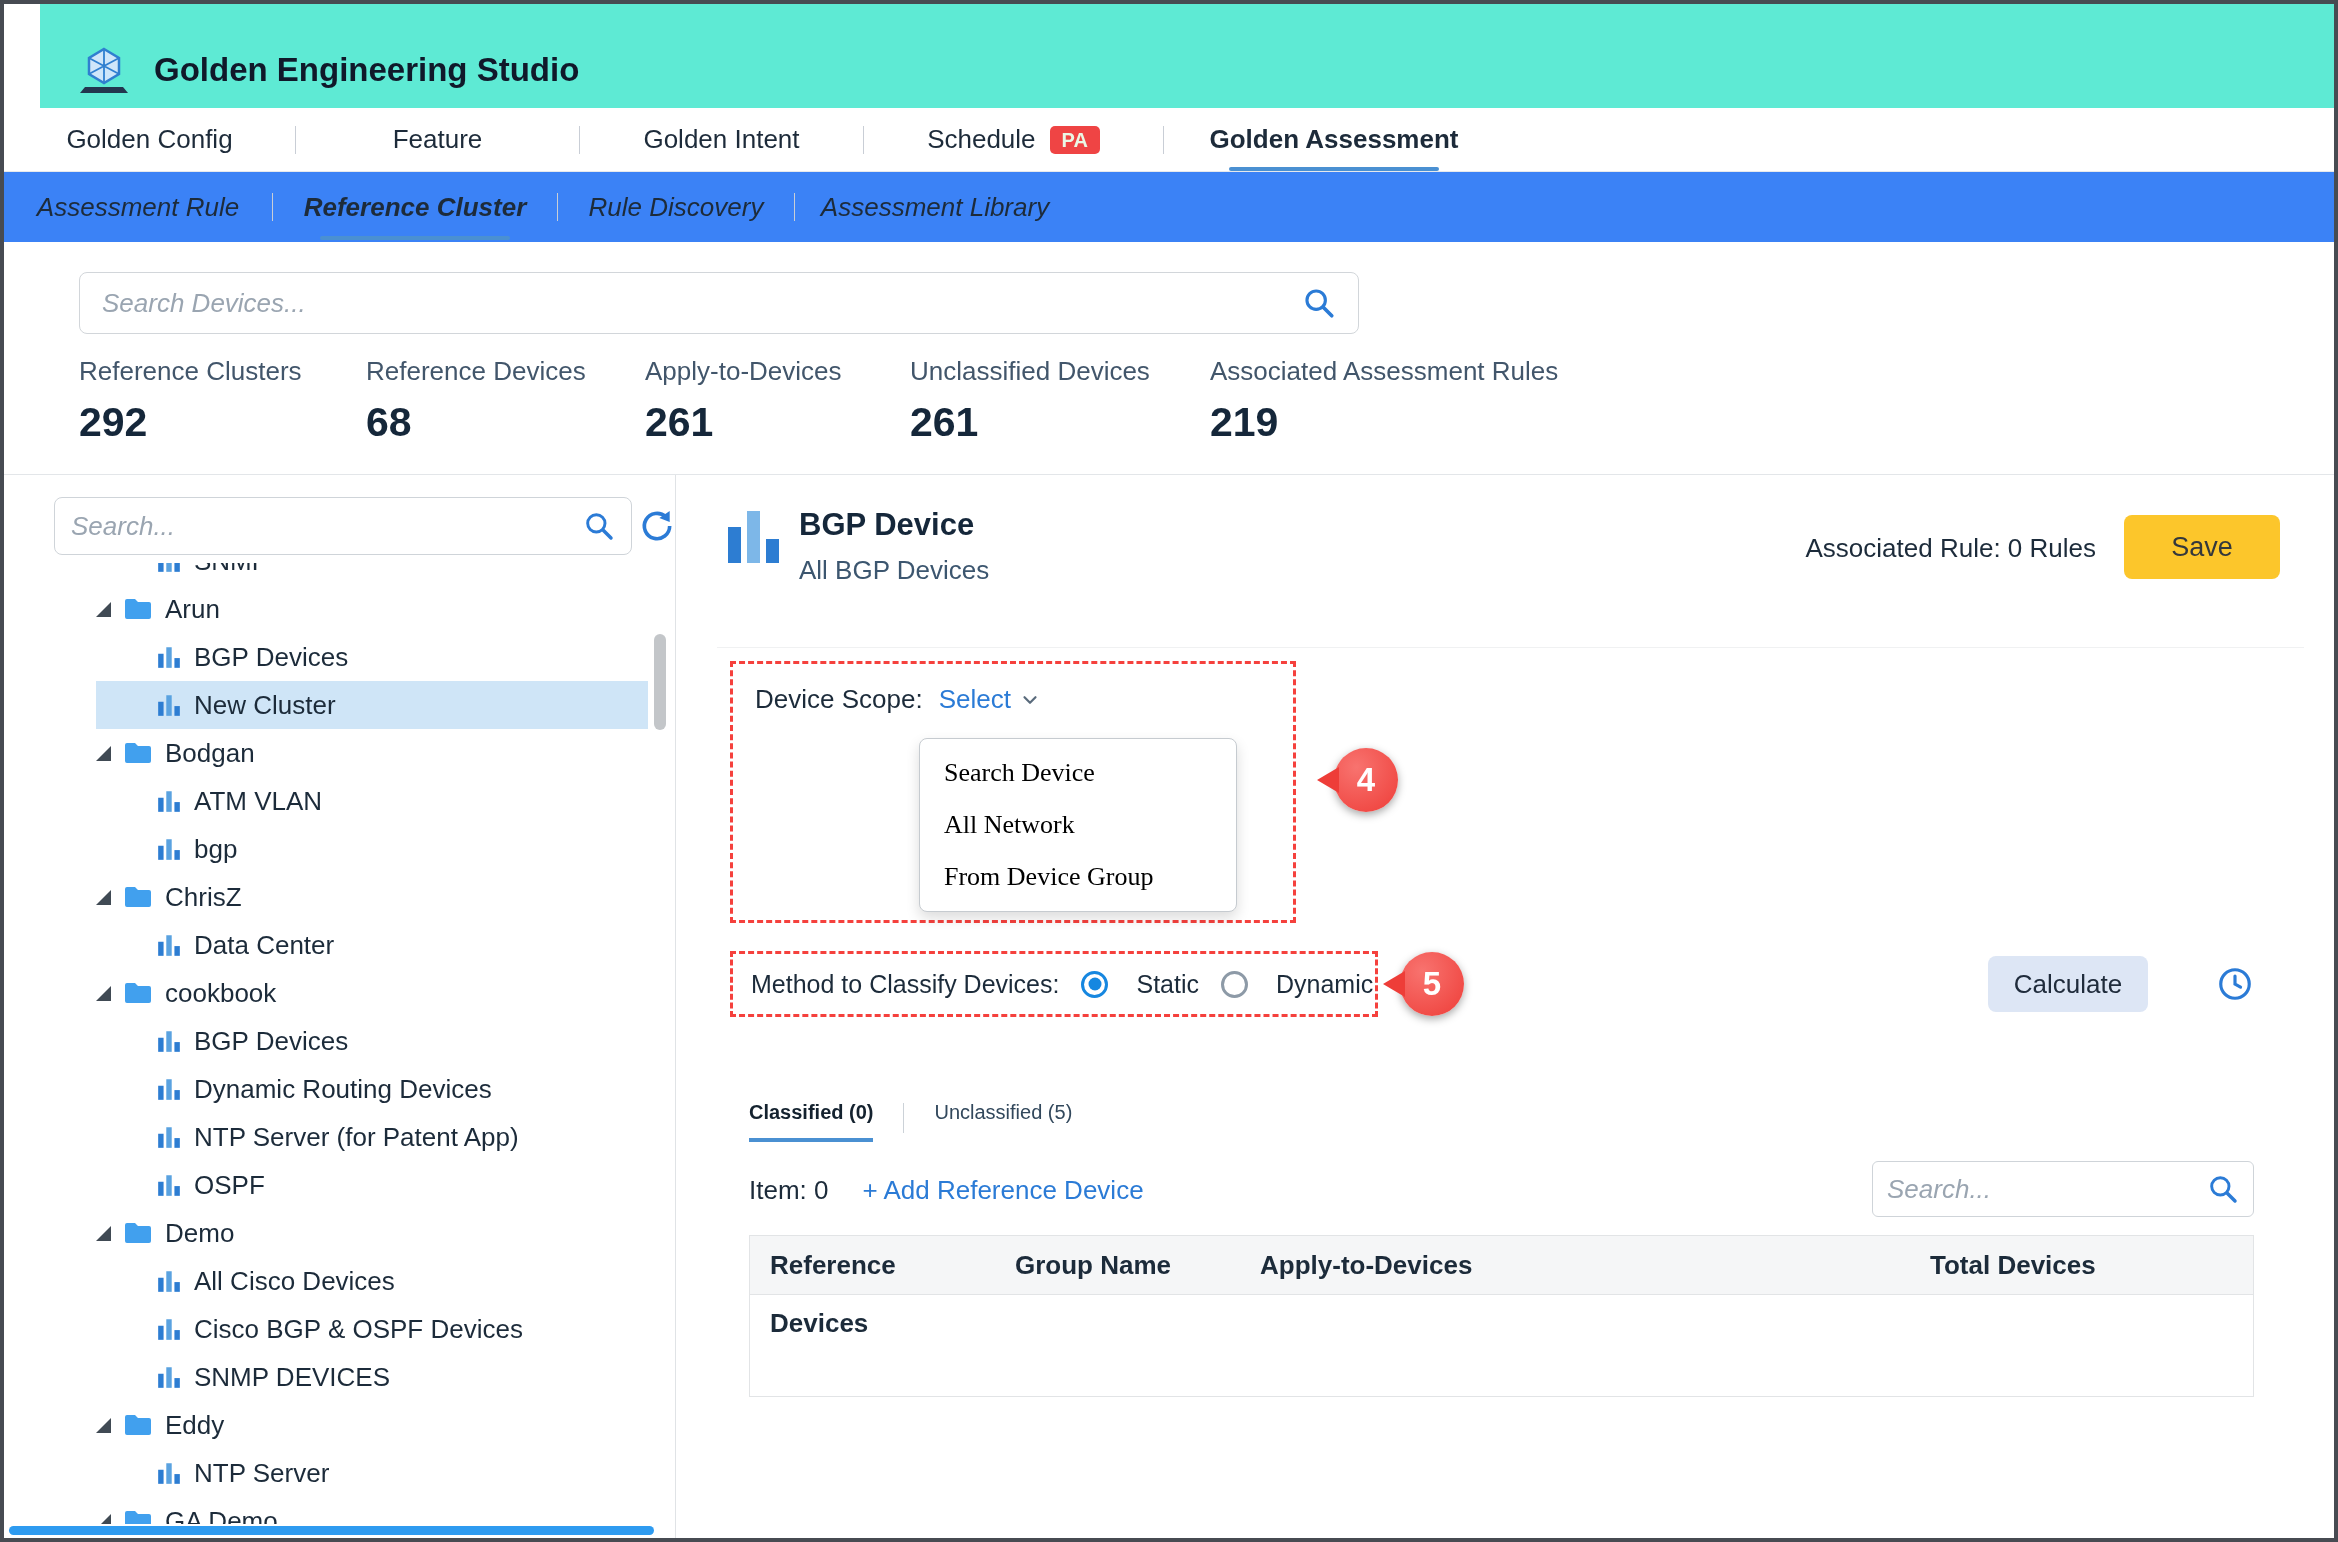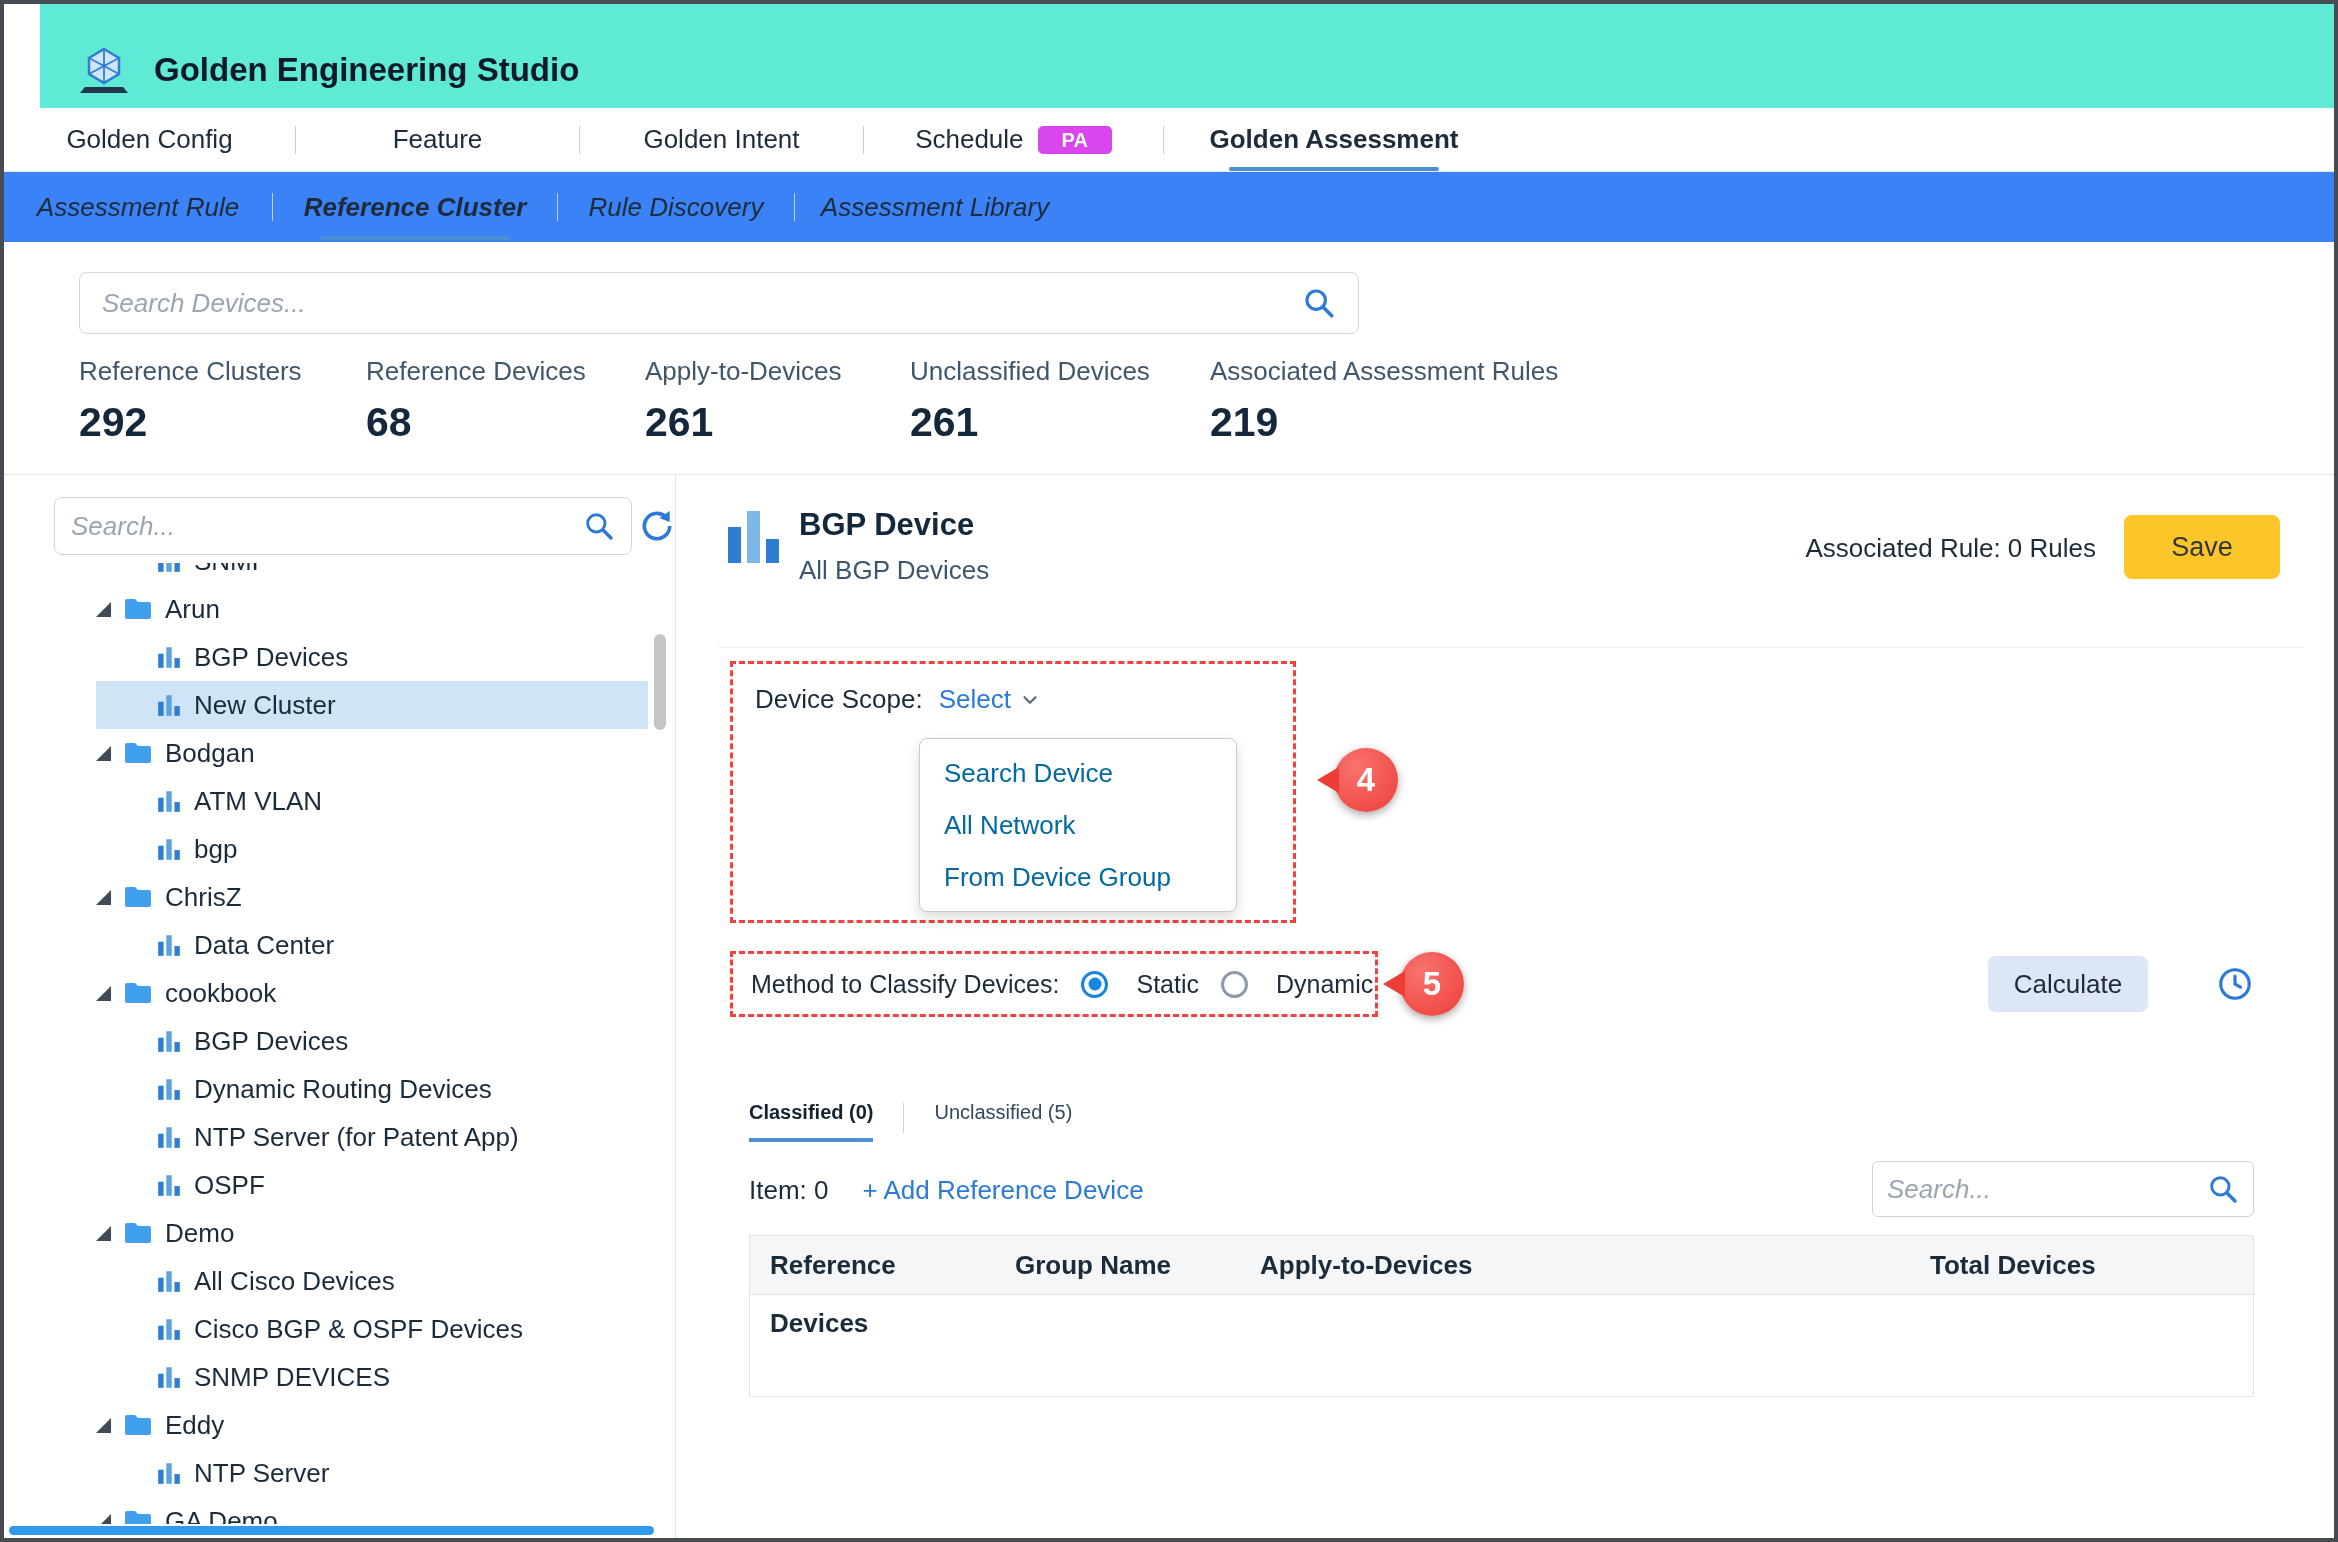--- a/index.html
+++ b/index.html
@@ -15,22 +15,22 @@
   
   .main-tabs { position: absolute; top: 104px; left: 0; right: 0; height: 64px;
                display: flex; background: #fff; border-bottom: 1px solid #e6e9ec; }
   .mtab { display: flex; align-items: center; justify-content: center;
           font-size: 26px; color: #1d2b3a; position: relative; flex: none; }
   .mw1{width:291px}.mw2{width:283px}.mw3{width:283px}.mw4{width:299px}.mw5{width:340px}
   .vsep { width: 1px; height: 28px; background: #c9ced6; align-self: center; flex: none; }
   .mtab.active .lbl { font-weight: 700; }
   .mtab.active::after { content:""; position:absolute; bottom:0; left:50%;
           transform:translateX(-50%); width:210px; height:4px; background:#4a90d2; border-radius:2px; }
-  .pa-badge { margin-left: 14px; background: #d946ef; color: #eaf7e5; font-weight: 700;
-          font-size: 20px; padding: 4px 24px; border-radius: 5px; line-height: 1; }
+  .pa-badge { margin-left: 14px; background: #ef4444; color: #eaf7e5; font-weight: 700;
+          font-size: 20px; padding: 4px 12px; border-radius: 5px; line-height: 1; }
 
   
   .sub-tabs { position: absolute; top: 168px; left: 0; right: 0; height: 70px; display: flex; background: #3b82f6; font-style: italic; }
   .stab { display: flex; align-items: center; justify-content: center;
           font-size: 26px; color: #1d2b3a; position: relative; flex: none; }
   .sw1{width:268px}.sw2{width:284px}.sw3{width:236px}.sw4{width:280px}
   .stab.active .lbl { font-weight: 700; }
   .stab.active::after { content:""; position:absolute; bottom:2px; left:50%;
           transform:translateX(-50%); width:190px; height:4px; background:#4a90d2; border-radius:2px; }
 
@@ -83,21 +83,21 @@
   .hdr-sep { position: absolute; left: 40px; right: 30px; top: 172px; height: 1px; background: #f0f1f2; }
 
   .scope-box { position: absolute; left: 53px; top: 186px; width: 566px; height: 262px;
              border: 3px dashed #f5413d; }
   .scope-row { position: absolute; left: 22px; top: 20px; display: flex; align-items: center;
              gap: 16px; font-size: 26px; color: #1c2b3a; }
   .scope-select { color: #2b7bd6; display: flex; align-items: center; gap: 8px; }
   .dropdown { position: absolute; left: 186px; top: 74px; width: 318px; height: 174px;
              background: #fff; border: 1px solid #c6cbd0; border-radius: 8px;
              box-shadow: 0 6px 14px rgba(0,0,0,0.14); padding-top: 8px; }
-  .dd-opt { height: 52px; line-height: 52px; padding-left: 24px; font-size: 26px; color: #0369a1; }
+  .dd-opt { height: 52px; line-height: 52px; padding-left: 24px; font-size: 26px; color: #000000; font-family: Liberation Serif, serif; }
 
   .balloon { position: absolute; width: 64px; height: 64px; border-radius: 50%;
              background: radial-gradient(circle at 35% 30%, #f8736f, #ee3d38);
              color: #fff; font-size: 33px; font-weight: 700; display: flex;
              align-items: center; justify-content: center; box-shadow: 0 3px 8px rgba(0,0,0,0.35); z-index: 5; }
   .balloon::before { content:""; position:absolute; left:-17px; top:50%; transform:translateY(-50%);
              border-top: 13px solid transparent; border-bottom: 13px solid transparent;
              border-right: 22px solid #ee3d38; }
   .balloon4 { left: 657px; top: 273px; }
   .balloon5 { left: 723px; top: 477px; }

